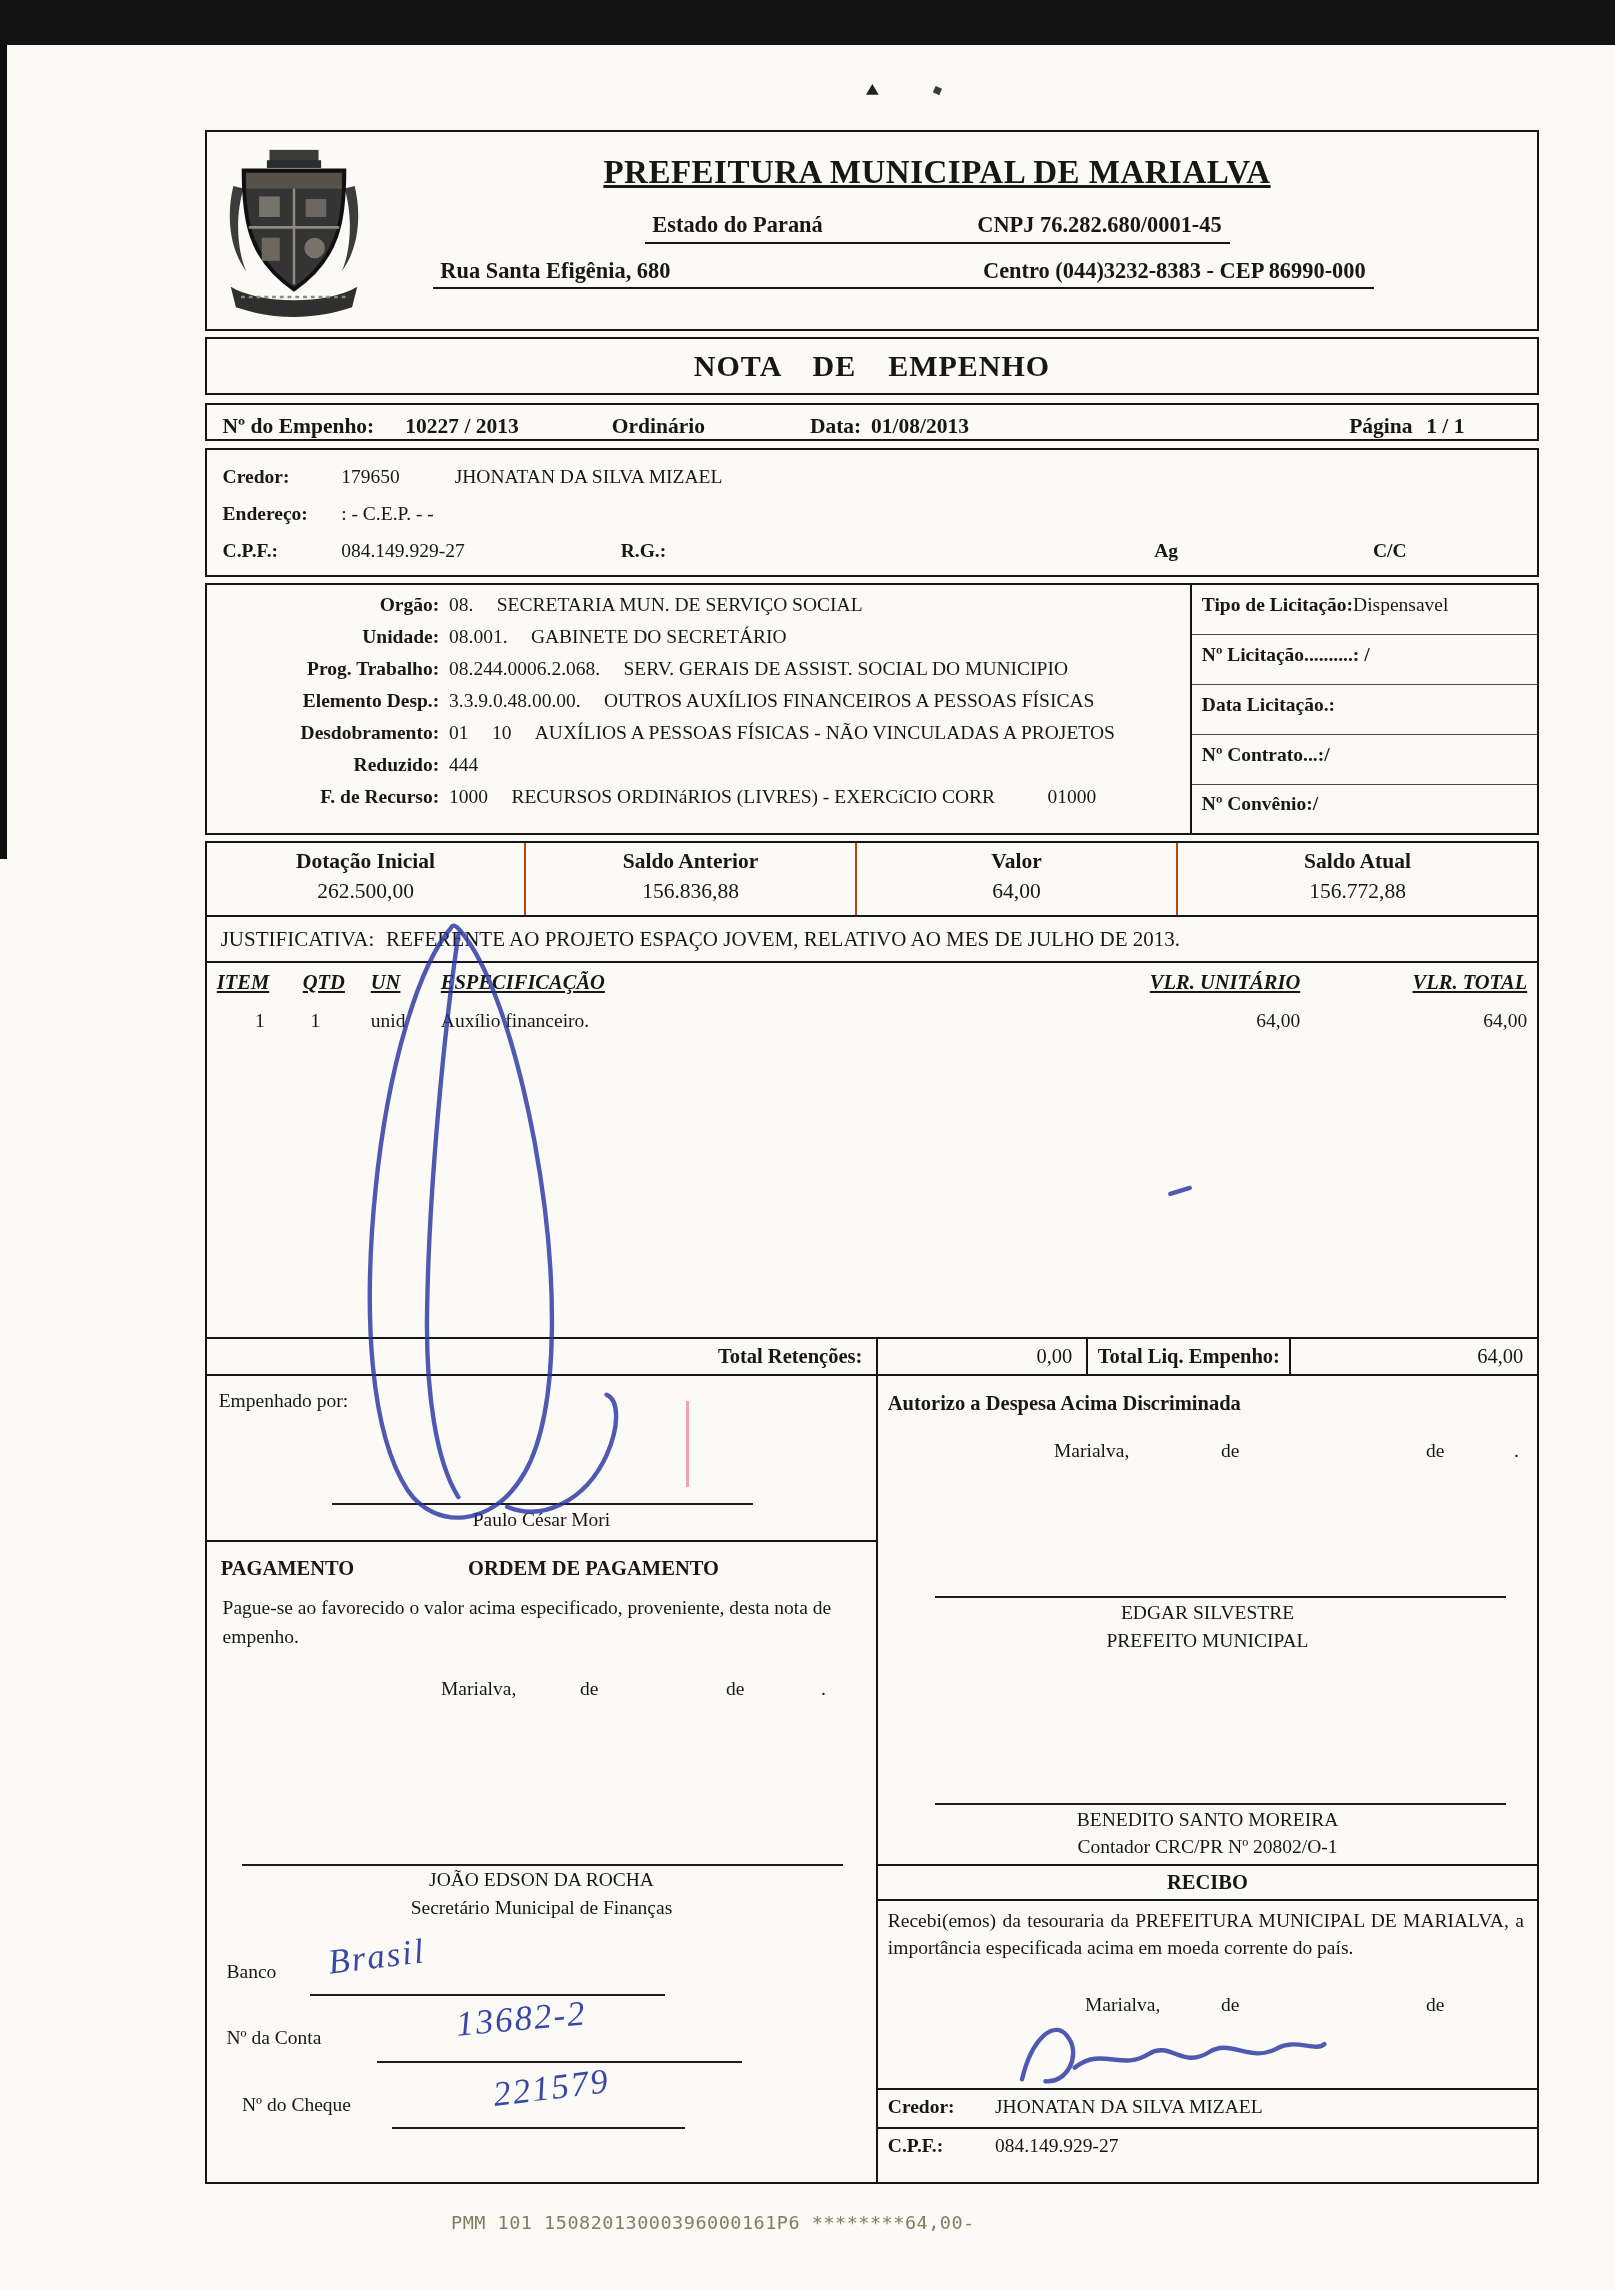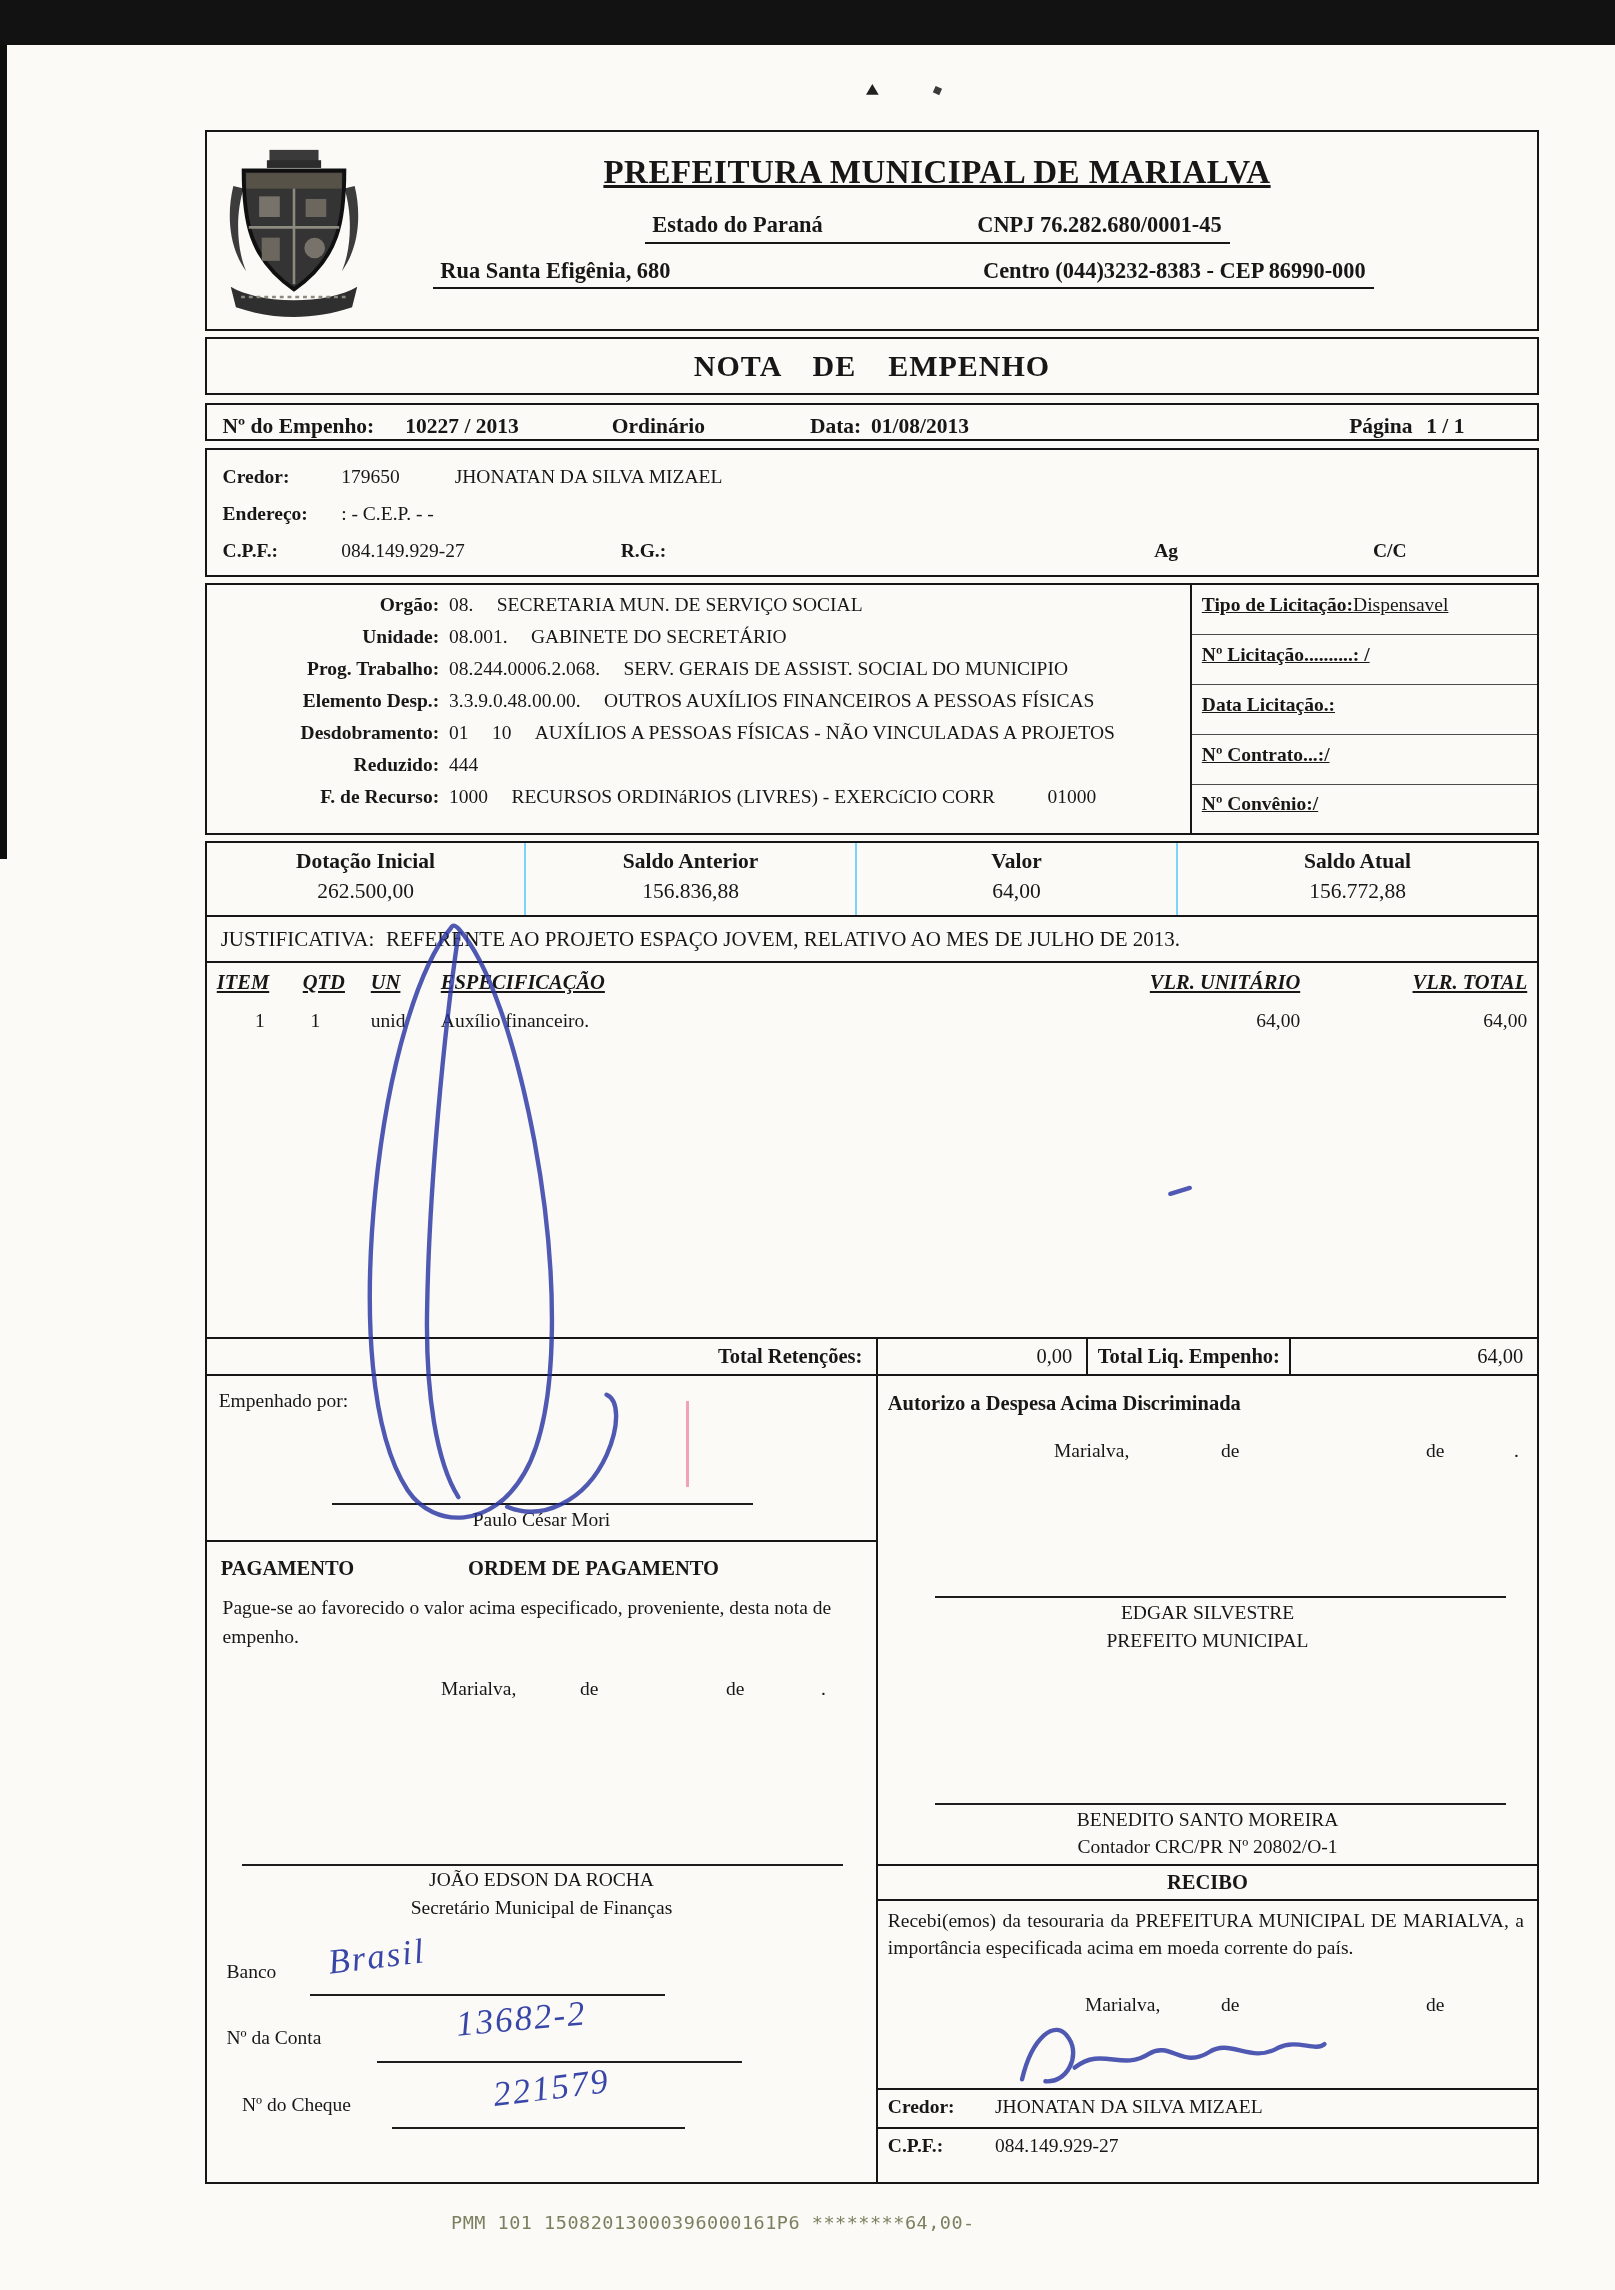--- a/index.html
+++ b/index.html
@@ -52,27 +52,27 @@
   
   .mainbox { margin-top:5.9px; height:252px; position:relative; font-size:19.5px; }
   .main-left { position:absolute; left:0; top:0; width:987px; padding:8.8px 0 0; }
   .m-row { display:flex; min-height:32px; align-items:baseline; padding-right:7.8px; }
   .m-lab { width:242px; text-align:right; font-weight:bold; padding-right:9.8px; flex:none; }
   .m-code { flex:none; margin-right:23.4px; }
   .m-desc { flex:none; }
   .m-extra { margin-left:auto; margin-right:90px; }
   .main-right { position:absolute; right:0; top:0; width:347px; height:100%;
                 border-left:2px solid #161616; display:flex; flex-direction:column; }
-  .lic-row { flex:1; border-bottom:1px solid #4b4b4b; padding:8.8px 9.8px 0; font-weight:bold;text-decoration:underline; }
+  .lic-row { flex:1; border-bottom:1px solid #4b4b4b; padding:8.8px 9.8px 0; font-weight:bold; }
   .lic-row:last-child { border-bottom:none; }
   .lic-val { font-weight:normal; }
 
   
   .amounts { margin-top:5.9px; height:76px; display:flex; text-align:center; font-size:21.5px; }
-  .a-col { border-right:2px solid #7dd3fc; padding-top:5.9px; }
+  .a-col { border-right:2px solid #c2410c; padding-top:5.9px; }
   .a-col:last-child { border-right:none; flex:1; }
   .a-c1 { width:319px; } .a-c2 { width:331px; } .a-c3 { width:321px; }
   .a-lab { font-weight:bold; }
   .a-val { margin-top:4.9px; }
 
   
   .justif { border-top:none; height:46px; padding:9.8px 13.7px 0; font-size:21px; display:flex; gap:11.7px; white-space:nowrap; }
 
   
   .items { border-top:none; border-bottom:none; height:374px; padding:7.8px 9.8px 0; }

